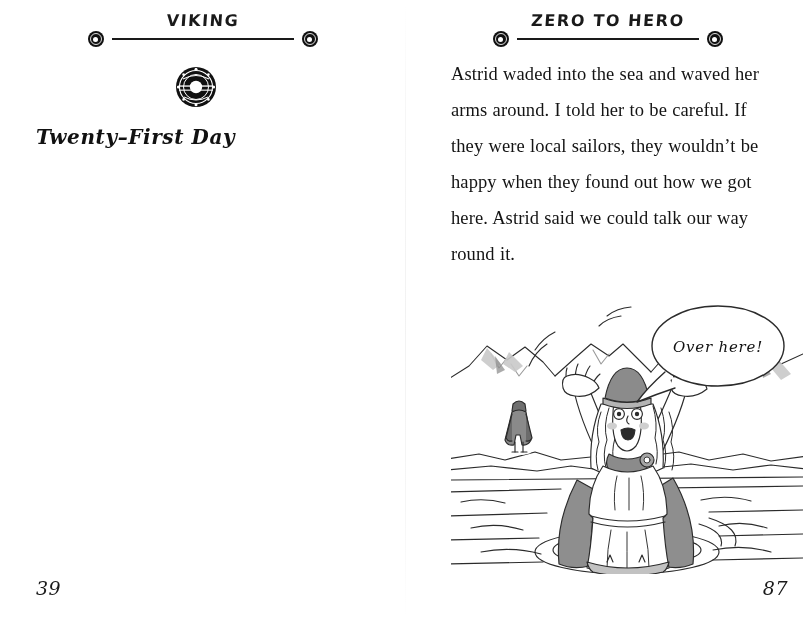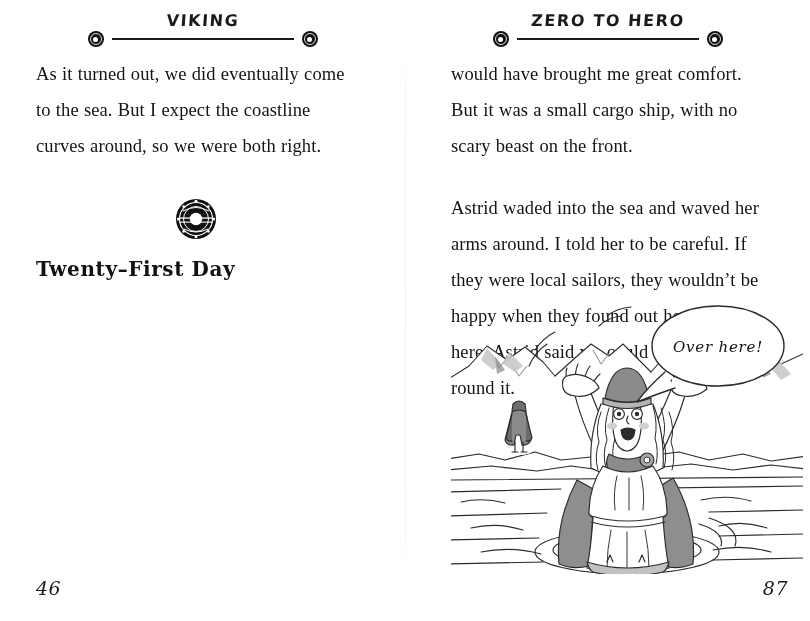--- a/index.html
+++ b/index.html
@@ -114,20 +114,21 @@
     line-height: 36px;
     letter-spacing: .1px;
     word-spacing: .5px;
     color: #141414;
   }
   p.para.tight { margin-bottom: 0; }
 
   h2.dayhead {
     margin: 0 0 19px 0;
     font-family: "DejaVu Serif", "Liberation Serif", serif;
+    font-style: italic;
     font-weight: 700;
     font-size: 20px;
     line-height: 30px;
     letter-spacing: .6px;
     color: #111;
   }
 
   
   .ornament {
     position: relative;
@@ -195,21 +196,20 @@
       <div class="runhead-inner">
         <div class="runhead-title">VIKING</div>
         <div class="runhead-rule"></div>
         <span class="boss left"></span>
         <span class="boss right"></span>
       </div>
     </div>
 
     <div class="col">
 
-      <p class="para">As it turned out, we did eventually come to the sea. But I expect the coastline curves around, so we were both right.</p>
 
 
       <div class="ornament">
         <svg class="shield" viewBox="0 0 42 42">
           <circle cx="21" cy="21" r="20" fill="#111"></circle>
           <circle cx="21" cy="21" r="16.5" fill="none" stroke="#fff" stroke-width="1.1"></circle>
           <circle cx="21" cy="21" r="12.5" fill="none" stroke="#fff" stroke-width="1"></circle>
           <rect x="4" y="19.4" width="34" height="1.3" fill="#fff"></rect>
           <rect x="4" y="23.6" width="34" height="1.1" fill="#fff"></rect>
           <path d="M8 13 Q21 6 34 13" fill="none" stroke="#fff" stroke-width="1.1"></path>
@@ -224,36 +224,35 @@
           <circle cx="8.6" cy="33.4" r="1.3" fill="#fff"></circle>
           <circle cx="33.4" cy="33.4" r="1.3" fill="#fff"></circle>
         </svg>
       </div>
 
       <h2 class="dayhead">Twenty–First Day</h2>
 
 
     </div>
 
-    <div class="folio">46</div>
+    <div class="folio">39</div>
   </div>
 
   <div class="page right">
 
     <div class="runhead">
       <div class="runhead-inner">
         <div class="runhead-title">ZERO TO HERO</div>
         <div class="runhead-rule"></div>
         <span class="boss left"></span>
         <span class="boss right"></span>
       </div>
     </div>
 
     <div class="col">
-      <p class="para">would have brought me great comfort. But it was a small cargo ship, with no scary beast on the front.</p>
 
       <p class="para">Astrid waded into the sea and waved her arms around. I told her to be careful. If they were local sailors, they wouldn’t be happy when they found out how we got here. Astrid said we could talk our way round it.</p>
     </div>
 
     <div class="illo">
       <svg viewBox="0 0 352 290" xmlns="http://www.w3.org/2000/svg">
         <defs>
           <clipPath id="scene">
             <rect x="0" y="0" width="352" height="290"></rect>
           </clipPath>

